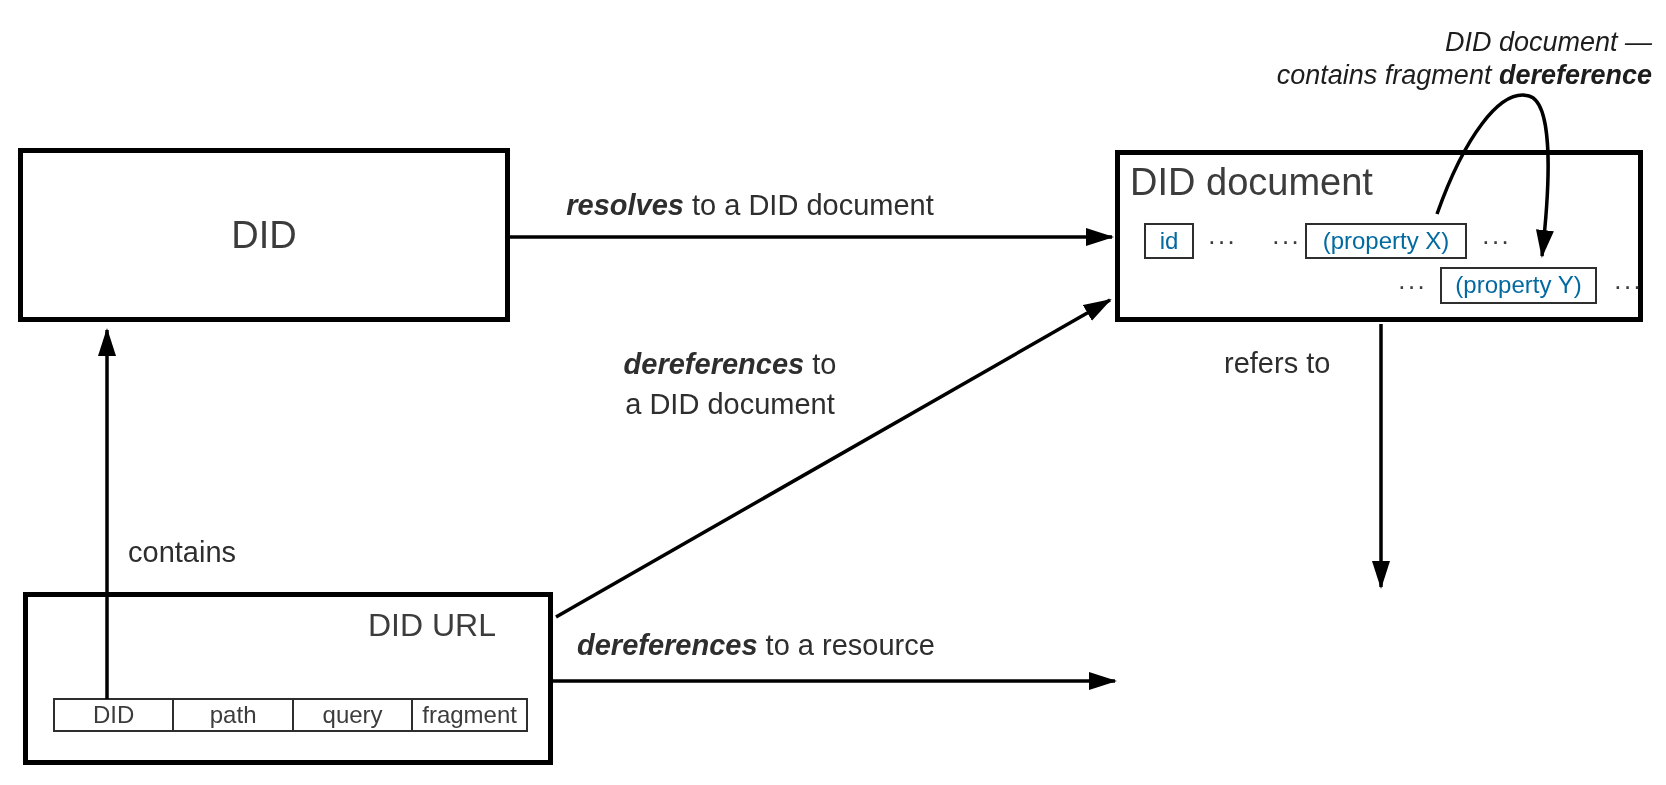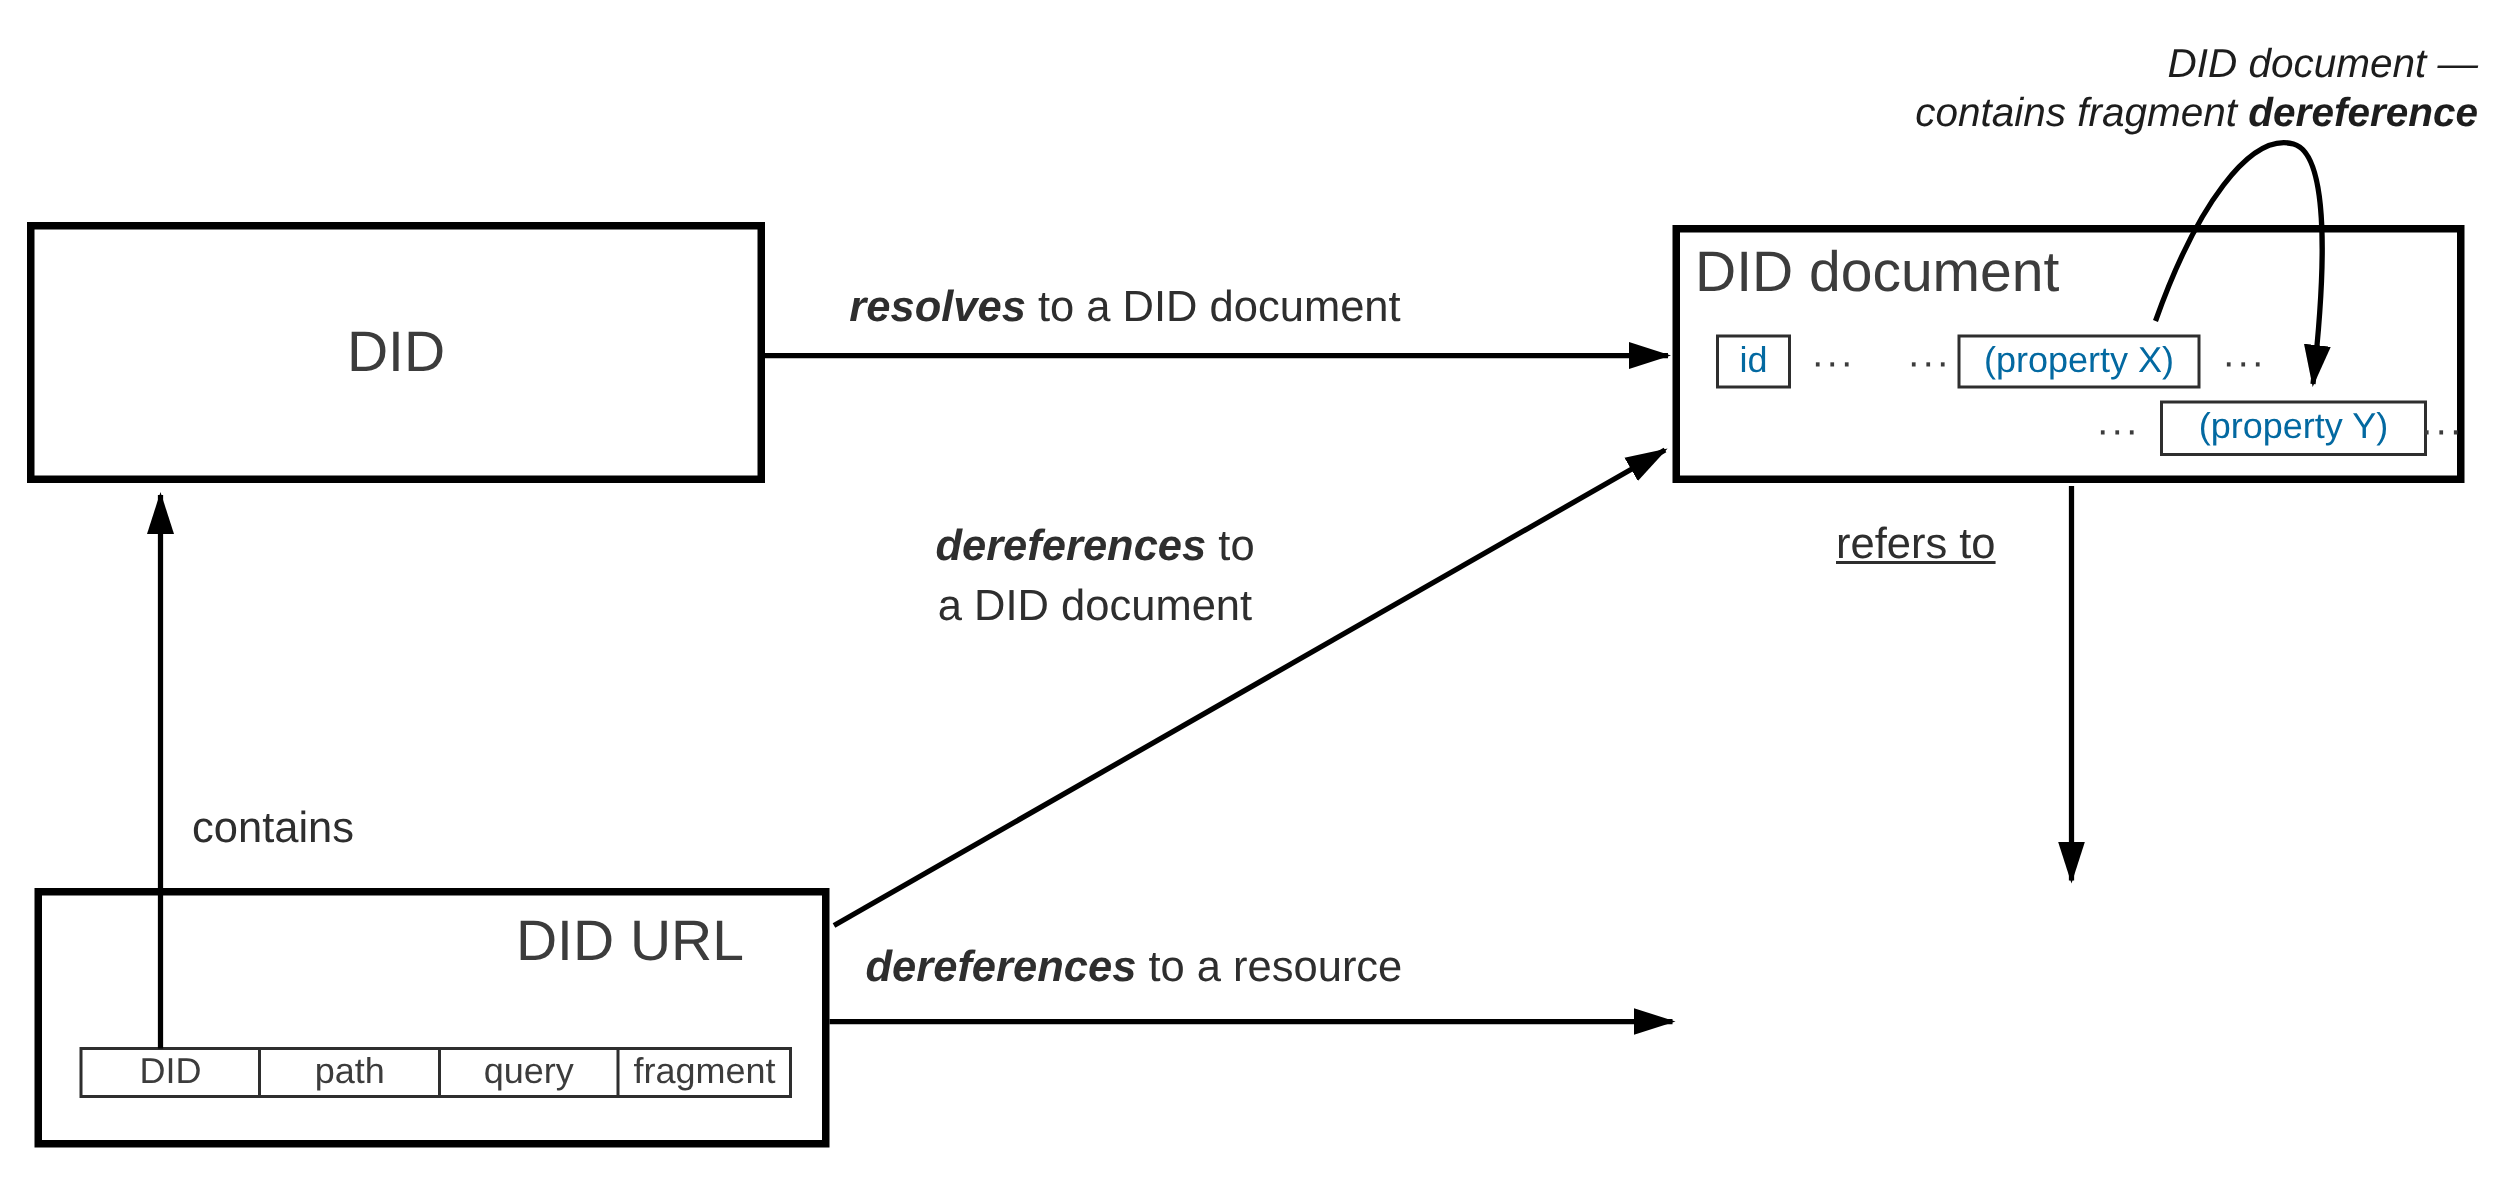--- a/index.html
+++ b/index.html
@@ -12,43 +12,43 @@
   #did-box { left:18px; top:148px; width:492px; height:174px;
              display:flex; align-items:center; justify-content:center; font-size:38px; color:#3c3c3c; }
   #did-doc-box { left:1115px; top:150px; width:528px; height:172px; }
   #did-doc-box .dd-title { position:absolute; left:10px; top:6px; font-size:38px; color:#3c3c3c; }
   .mini { position:absolute; border:2px solid #2e2e2e; background:#fff; box-sizing:border-box;
           text-align:center; font-size:24px; line-height:31px; color:#0369a1; }
   .dots { position:absolute; width:40px; text-align:center; font-size:26px; line-height:36px;
           letter-spacing:1px; color:#3c3c3c; }
   #dd-id    { left:24px;  top:68px;  width:50px;  height:36px; }
   #dd-propx { left:185px; top:68px;  width:162px; height:36px; }
-  #dd-propy { left:320px; top:112px; width:178px; height:37px; }
+  #dd-propy { left:320px; top:112px; width:157px; height:37px; }
   #dd-dots1 { left:82px;  top:68px; }
   #dd-dots2 { left:146px; top:68px; }
   #dd-dots3 { left:356px; top:68px; }
   #dd-dots4 { left:272px; top:113px; }
   #dd-dots5 { left:488px; top:113px; }
   #did-url-box { left:23px; top:592px; width:530px; height:173px; }
-  #did-url-box .du-title { position:absolute; right:52px; top:10px; font-size:38px; color:#3c3c3c; }
+  #did-url-box .du-title { position:absolute; right:52px; top:10px; font-size:32px; color:#3c3c3c; }
   #du-segments { position:absolute; left:25px; top:101px; width:475px; height:34px;
                  display:flex; border:2px solid #2e2e2e; box-sizing:border-box; background:#fff; }
   #du-segments .seg { flex:1 1 0; border-right:2px solid #2e2e2e; text-align:center;
                       font-size:24px; line-height:30px; color:#3c3c3c; box-sizing:border-box; }
   #du-segments .seg:last-child { border-right:none; flex:0.96 1 0; }
   #resource-ellipse { left:1118px; top:590px; width:532px; height:180px; border-radius:50%;
                       display:flex; align-items:center; justify-content:center; font-size:38px; color:#3c3c3c; }
   
   .elabel { position:absolute; font-size:29px; color:#2e2e2e; white-space:nowrap; }
   .bi { font-weight:bold; font-style:italic; }
   #resolves-label { left:520px; top:189px; width:460px; text-align:center; }
   #deref-doc-label { left:530px; top:344px; width:400px; text-align:center; line-height:40px; }
   #contains-label { left:128px; top:536px; }
   #deref-res-label { left:577px; top:629px; }
-  #refers-label { left:1224px; top:347px;text-decoration:underline; }
+  #refers-label { left:1224px; top:347px; }
   #fragment-note { position:absolute; right:14px; top:26px; text-align:right; font-style:italic;
                    font-size:27px; line-height:33px; color:#1d1d1d; white-space:nowrap; }
   #fragment-note .b { font-weight:bold; }
   
   #arrow-layer { position:absolute; left:0; top:0; width:1666px; height:785px;
                  pointer-events:none; z-index:5; }
 </style>
 </head>
 <body>
 

